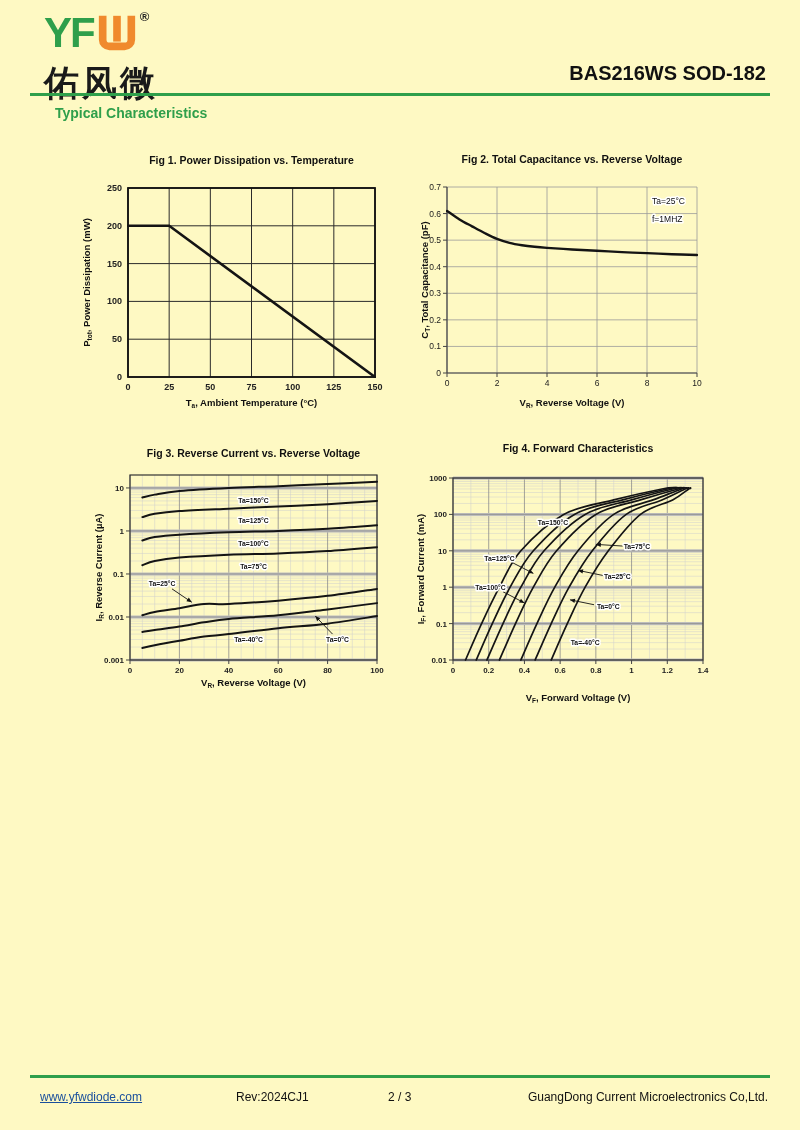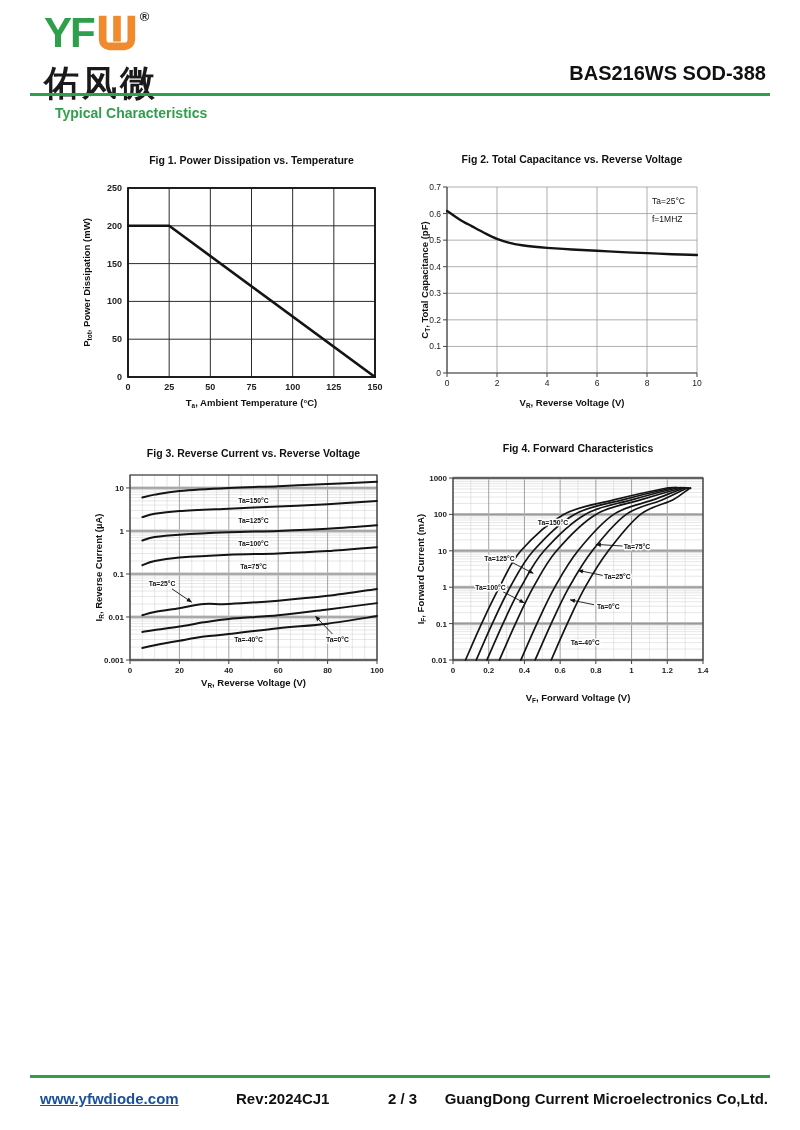--- a/index.html
+++ b/index.html
@@ -1,34 +1,34 @@
 <!DOCTYPE html>
 <html><head>
 <meta charset="utf-8">
 <style>
   html,body{margin:0;padding:0;background:#e8e8e8;}
-  .page{position:relative;width:800px;height:1130px;background:#ffffff;margin:0 auto;
+  .page{position:relative;width:800px;height:1130px;background:#fef9c3;margin:0 auto;
         font-family:"Liberation Sans",sans-serif;color:#111;overflow:hidden;text-align:right;}
   
   .logo{position:absolute;left:44px;top:12px;}
   .logo-row{display:flex;align-items:flex-start;line-height:1;}
   .logo-yf{font-size:42px;font-weight:700;color:#2f9f4b;letter-spacing:-2px;}
   .logo-w{display:inline-block;margin-left:2px;}
   .logo-reg{font-size:13px;font-weight:700;color:#222;margin-left:2px;margin-top:-2px;}
   .logo-cn{font-size:35px;font-weight:700;color:#1a1a1a;letter-spacing:3px;margin-top:3px;}
   .product{position:absolute;right:34px;top:62px;font-size:20px;font-weight:700;color:#111;}
   .rule{position:absolute;left:30px;right:30px;height:3px;background:#2f9f4b;}
   .rule.top{top:93px;}
   .rule.bottom{top:1075px;}
   .section-title{position:absolute;left:55px;top:105px;font-size:14px;font-weight:700;color:#2f9f4b;}
   
   .chart{position:absolute;}
   svg text{font-family:"Liberation Sans","DejaVu Sans",sans-serif;}
   
-  .footer-item{position:absolute;top:1090px;font-size:15px;font-weight:700;}
+  .footer-item{position:absolute;top:1090px;font-size:12px;font-weight:400;}
   .f-link{left:40px;color:#1a4f9c;text-decoration:underline;cursor:pointer;}
   .f-rev{left:236px;color:#111;}
   .f-page{left:388px;color:#111;}
   .f-company{right:32px;color:#111;}
 </style>
 </head>
 <body>
 
 <div class="page">
 
@@ -39,21 +39,21 @@
         <span class="logo-w">
           <svg width="42" height="42" viewBox="0 0 44 44" aria-hidden="true">
             <path d="M7,4 v25 a7,7 0 0 0 7,7 h16 a7,7 0 0 0 7,-7 v-25" fill="none" stroke="#f08a2d" stroke-width="8"></path>
             <path d="M22,4 v27" fill="none" stroke="#f08a2d" stroke-width="8"></path>
           </svg>
         </span>
         <span class="logo-reg">®</span>
       </div>
       <div class="logo-cn">佑风微</div>
     </div>
-    <div class="product">BAS216WS SOD-388</div>
+    <div class="product">BAS216WS SOD-182</div>
     <div class="rule top"></div>
   </header>
 
   <div class="section-title">Typical Characteristics</div>
 
   <div>
     <div class="chart" id="fig1" style="left: 60px; top: 148px;"><svg width="335" height="272" viewBox="0 0 335 272">
           <g>
             <line x1="68" y1="40" x2="68" y2="229" stroke="#2b2b2b" stroke-width="1"></line>
             <line x1="109.16666666666666" y1="40" x2="109.16666666666666" y2="229" stroke="#2b2b2b" stroke-width="1"></line>

